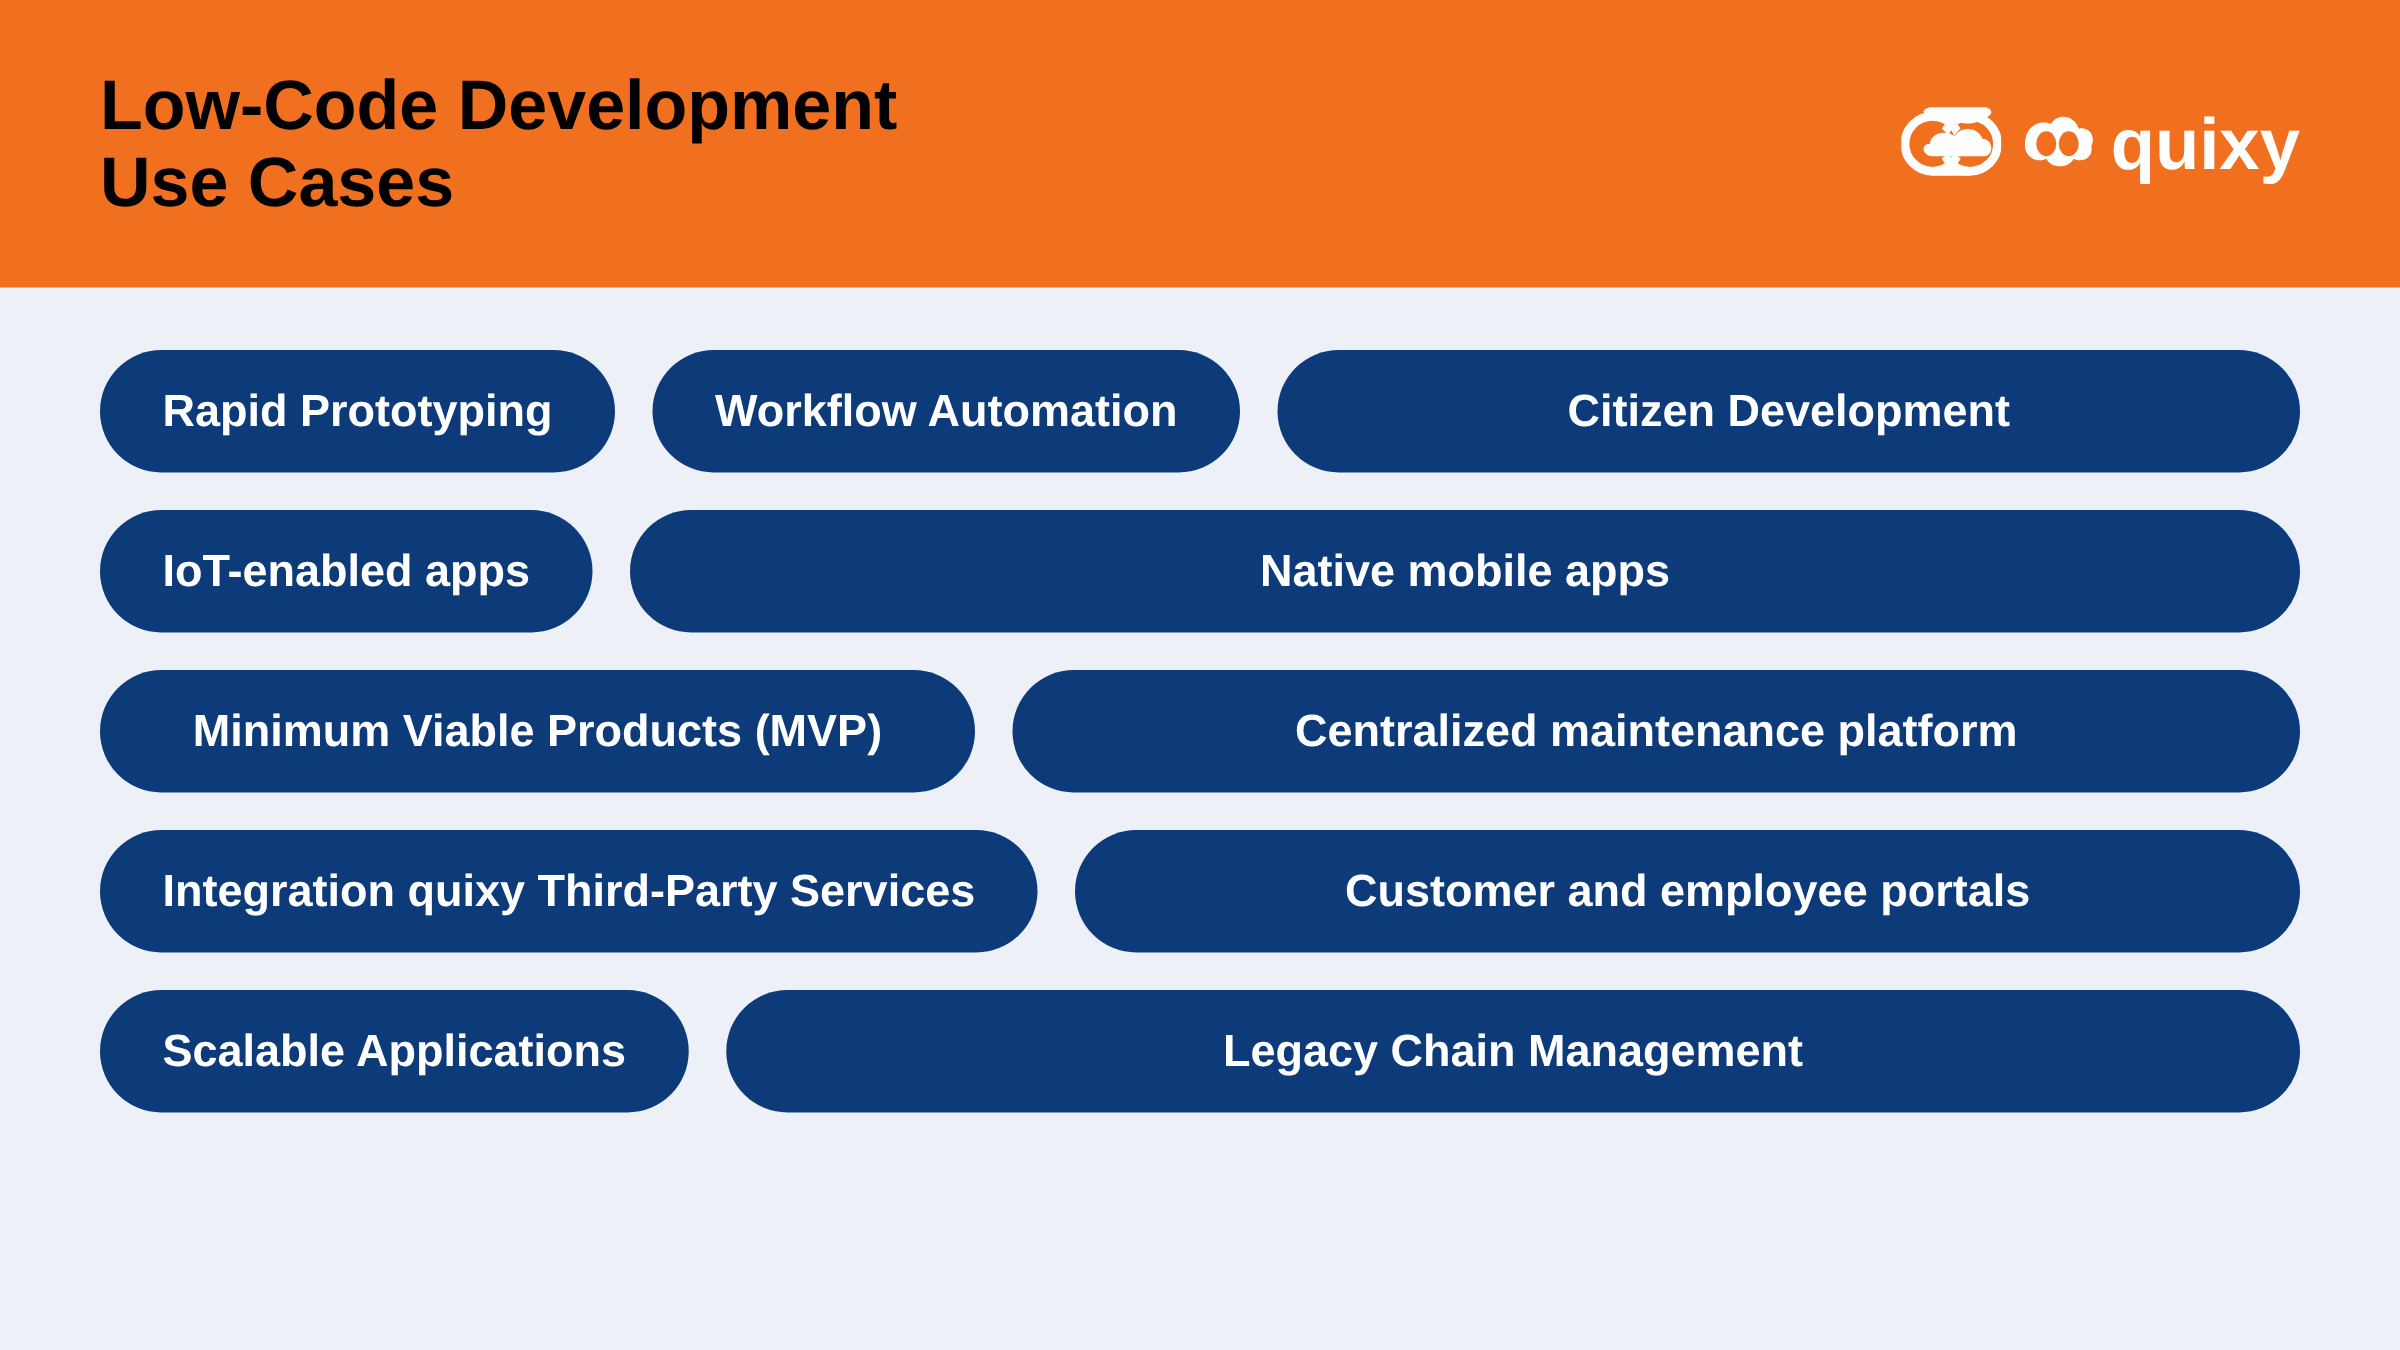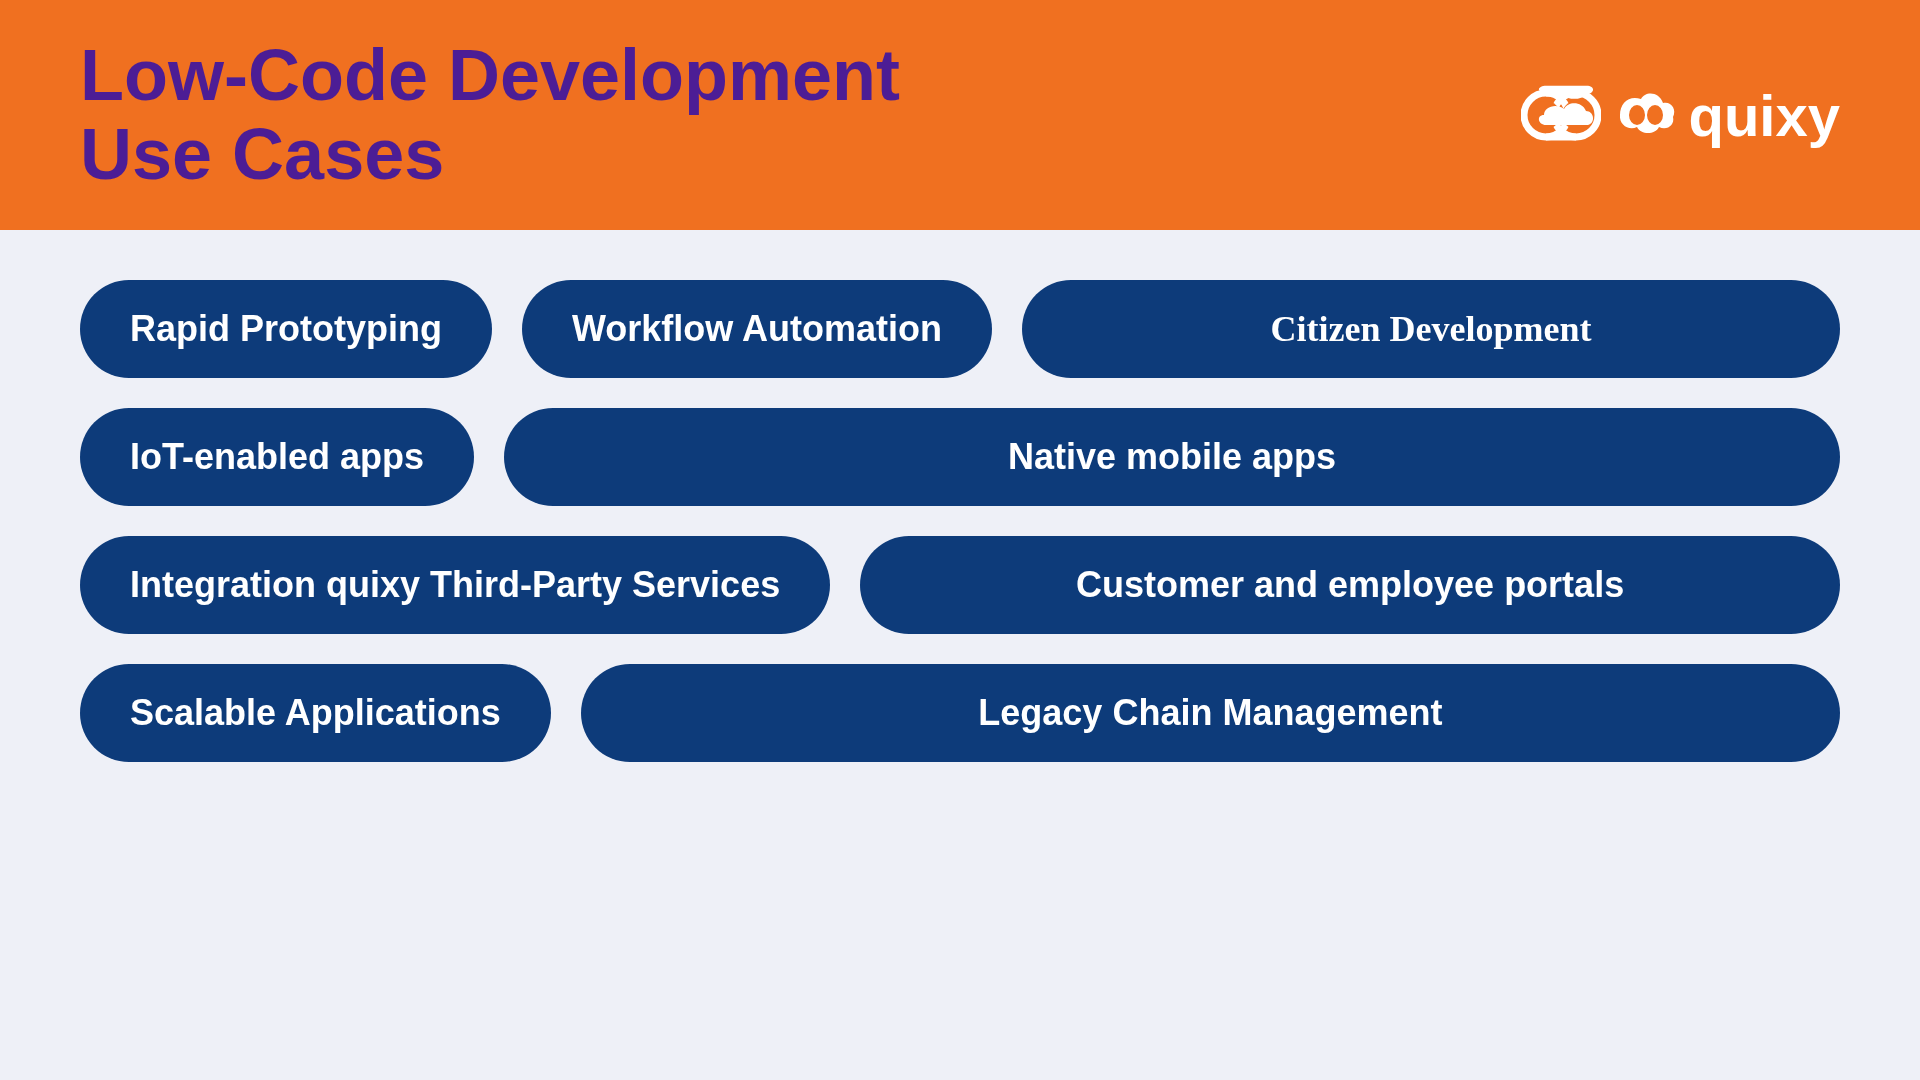--- a/index.html
+++ b/index.html
@@ -19,23 +19,23 @@
     .header {
       background-color: #f07020;
       padding: 40px 80px;
       height: 230px;
       display: flex;
       align-items: center;
       justify-content: space-between;
     }
 
     .header-title {
-      font-size: 72px;
+      font-size: 56px;
       font-weight: 900;
-      color: #4c1d95;
+      color: #000000;
       line-height: 1.1;
     }
 
     .logo-container {
       display: flex;
       align-items: center;
       gap: 4px;
     }
 
     .logo-icon {
@@ -72,21 +72,21 @@
       font-weight: 600;
       white-space: nowrap;
       display: flex;
       align-items: center;
       justify-content: center;
     }
 
     
     .pill-rapid { flex: 0 0 auto; }
     .pill-workflow { flex: 0 0 auto; }
-    .pill-citizen { flex: 1; font-family: Liberation Serif, serif; }
+    .pill-citizen { flex: 1; }
 
     
     .pill-legacy { flex: 0 0 auto; }
     .pill-iot { flex: 0 0 auto; }
     .pill-native { flex: 1; }
 
     
     .pill-mvp { flex: 0 0 700px; }
     .pill-centralized { flex: 1; }
 
@@ -148,20 +148,28 @@
 
   <div class="row">
     <div class="pill pill-iot">
       <span>IoT-enabled apps</span>
     </div>
     <div class="pill pill-native">
       <span>Native mobile apps</span>
     </div>
   </div>
 
+  <div class="row">
+    <div class="pill pill-mvp">
+      <span>Minimum Viable Products (MVP)</span>
+    </div>
+    <div class="pill pill-centralized">
+      <span>Centralized maintenance platform</span>
+    </div>
+  </div>
 
   <div class="row">
     <div class="pill pill-integration">
       <span>Integration quixy Third-Party Services</span>
     </div>
     <div class="pill pill-customer">
       <span>Customer and employee portals</span>
     </div>
   </div>
 

